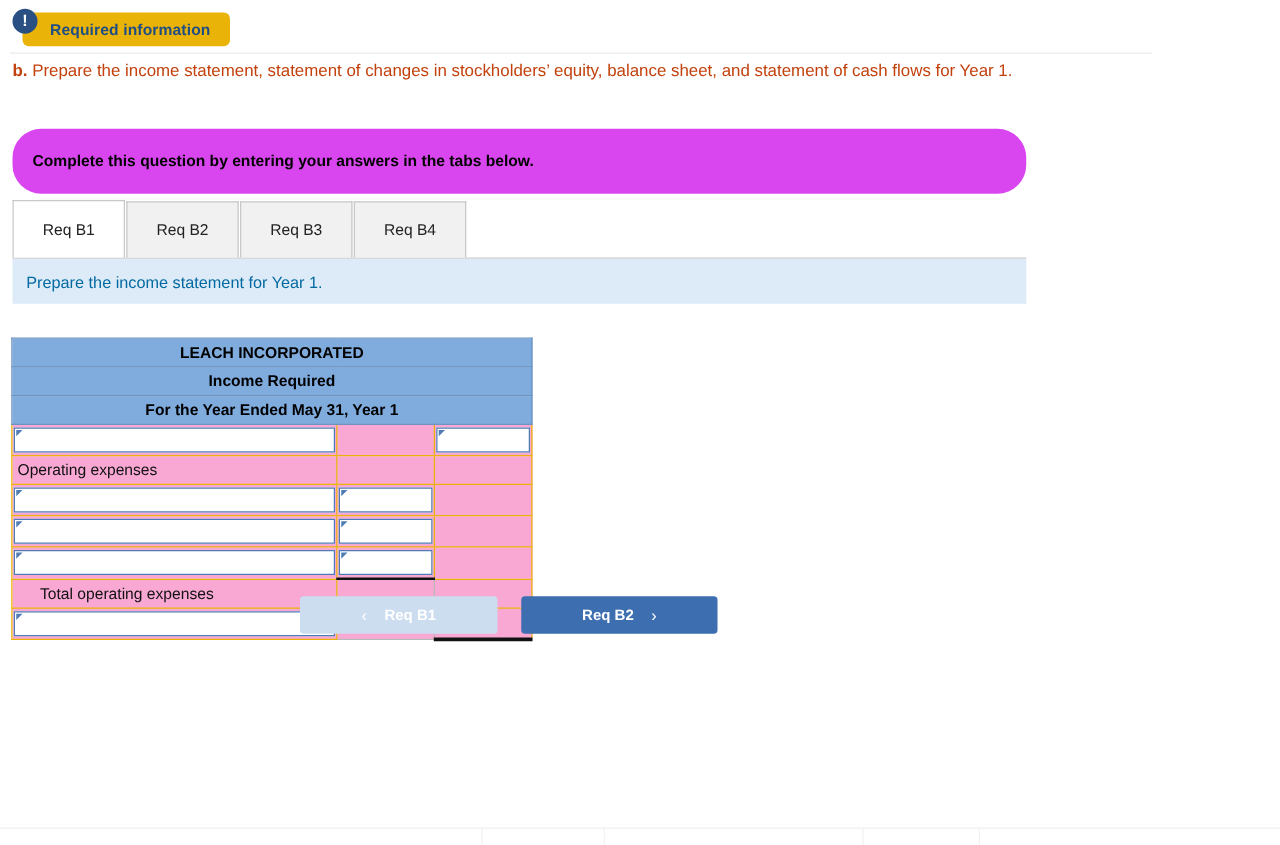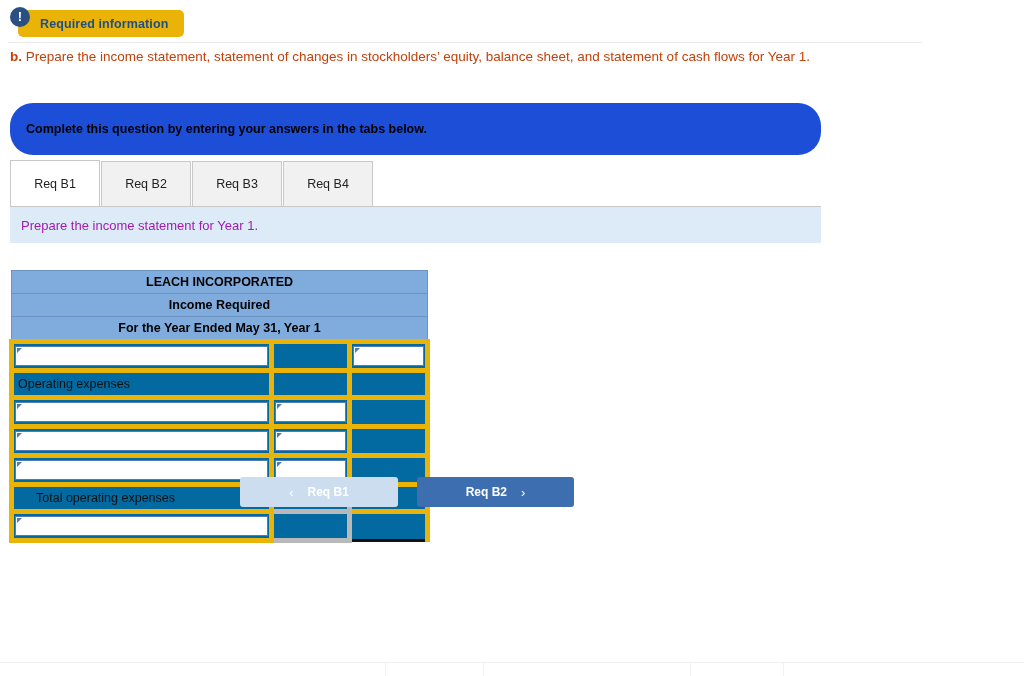--- a/index.html
+++ b/index.html
@@ -80,21 +80,21 @@
   }
   .prompt b { font-weight: bold; }
 
   
   .gray-bar {
     position: absolute;
     left: 10px;
     top: 103px;
     width: 811px;
     height: 52px;
-    background: #1d4ed8;
+    background: #d946ef;
     display: flex;
     align-items: center;
     border-radius: 23px;
   }
   .gray-bar span {
     margin-left: 16px;
     font-size: 12.5px;
     font-weight: bold;
     color: #000000;
   }
@@ -141,43 +141,43 @@
     top: 207px;
     width: 811px;
     height: 36px;
     background: #dcebf7;
     display: flex;
     align-items: center;
   }
   .blue-bar span {
     margin-left: 11px;
     font-size: 13px;
-    color: #a21caf;
+    color: #0369a1;
   }
 
   
   .fs-table {
     position: absolute;
     left: 9px;
     top: 230px;
     width: 416px;
     border-collapse: collapse;
     table-layout: fixed;
     font-size: 12px;
     margin-top: 40px;
   }
   .fs-table col.c-label { width: 260px; }
   .fs-table col.c-mid   { width: 78px; }
   .fs-table col.c-right { width: 78px; }
 
   .fs-table td {
     height: 22px;
     padding: 0;
-    border: 5px solid #eab308;
-    background: #0369a1;
+    border: 1px solid #eab308;
+    background: #f9a8d4;
     vertical-align: middle;
   }
   .fs-head td {
     background: #7fabdd;
     border: 1px solid #6d93c0;
     text-align: center;
     font-weight: bold;
     font-size: 12.5px;
     color: #000000;
     height: 22px;

